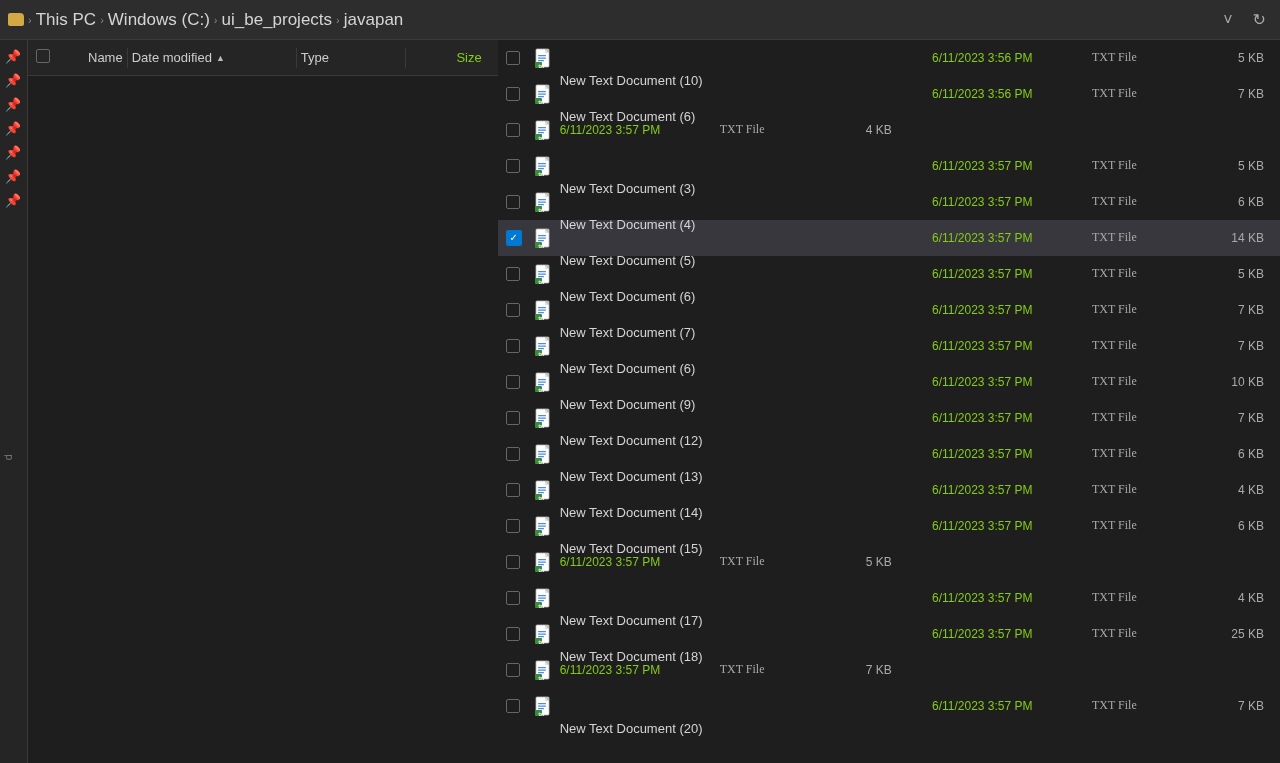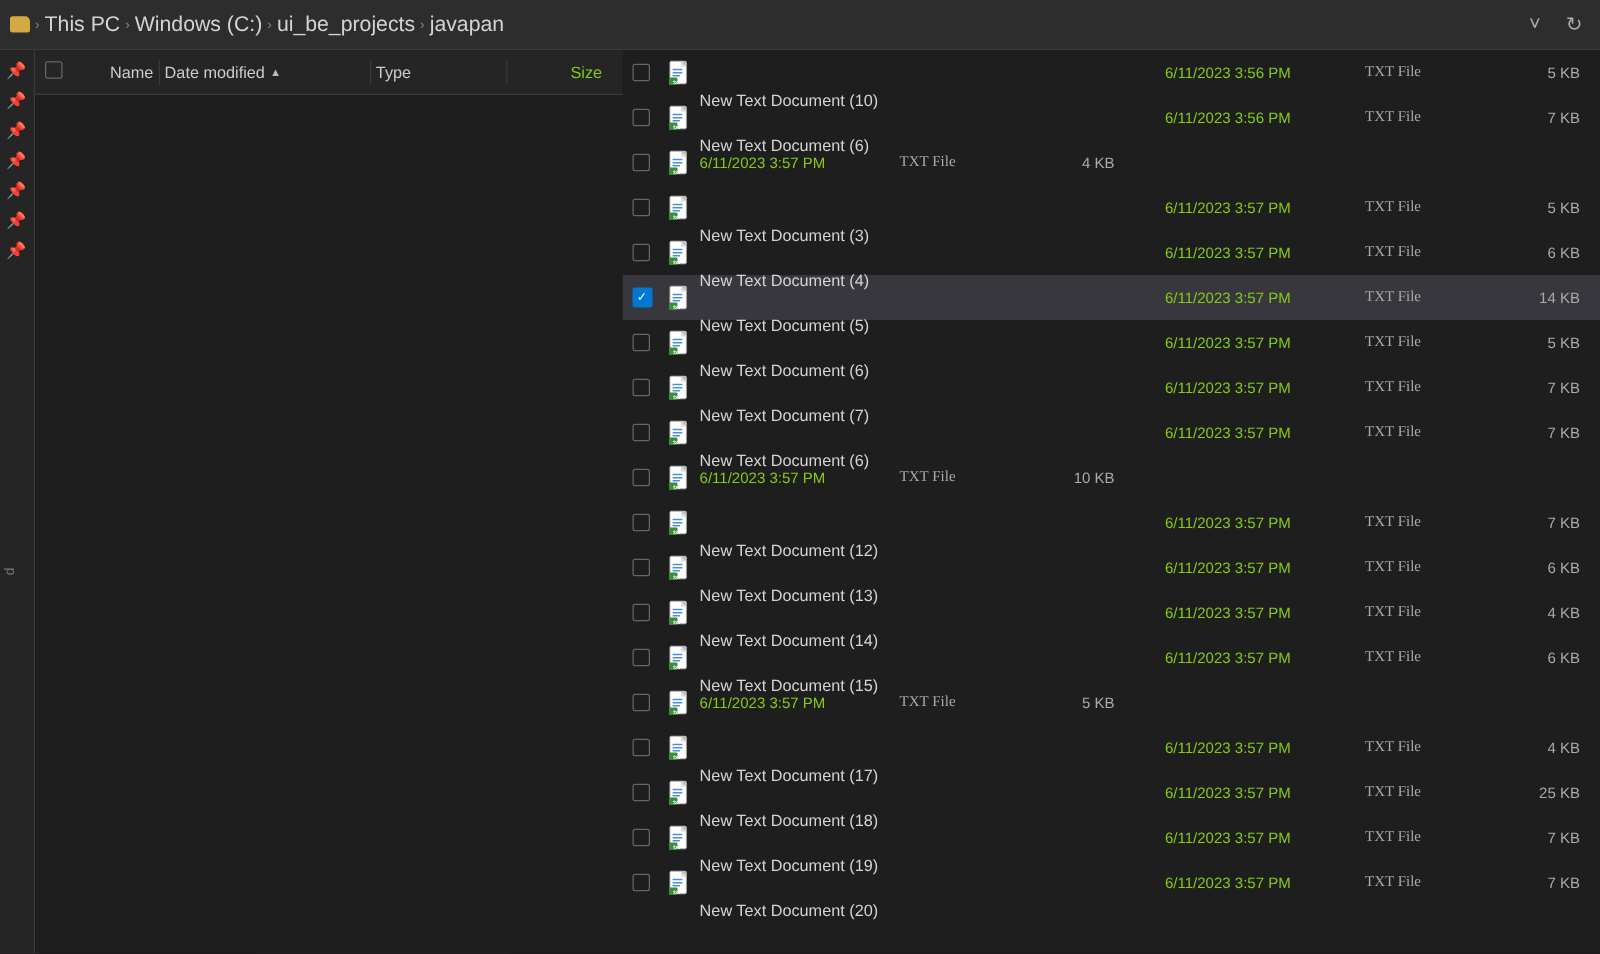--- a/index.html
+++ b/index.html
@@ -489,20 +489,21 @@
     <rect x="1" y="1" width="13" height="18" rx="1" fill="white" stroke="#bbb" stroke-width="0.8"></rect>
     <polygon points="10,1 14,1 14,5 10,5" fill="#bbb"></polygon>
     <polygon points="10,1 14,5 10,5" fill="#ddd"></polygon>
     <rect x="3" y="7" width="8" height="1.2" rx="0.5" fill="#4a90d9"></rect>
     <rect x="3" y="9.5" width="8" height="1.2" rx="0.5" fill="#4a90d9"></rect>
     <rect x="3" y="12" width="6" height="1.2" rx="0.5" fill="#4a90d9"></rect>
     <rect x="0" y="14" width="7" height="6" rx="1" fill="#3c8c3c"></rect>
     <text x="3.5" y="19.5" font-size="4.5" fill="white" font-family="sans-serif" font-weight="bold">txt</text>
   </svg>
           </div>
+          <span class="row-name">New Text Document (9)</span>
           <span class="row-date">6/11/2023 3:57 PM</span>
           <span class="row-type">TXT File</span>
           <span class="row-size">10 KB</span>
         </div>
         <div class="file-row">
           <div class="row-checkbox">
             <span class="cb"></span>
           </div>
           <div class="row-icon">
             <svg width="18" height="20" viewBox="0 0 18 20">
@@ -655,21 +656,20 @@
     <rect x="1" y="1" width="13" height="18" rx="1" fill="white" stroke="#bbb" stroke-width="0.8"></rect>
     <polygon points="10,1 14,1 14,5 10,5" fill="#bbb"></polygon>
     <polygon points="10,1 14,5 10,5" fill="#ddd"></polygon>
     <rect x="3" y="7" width="8" height="1.2" rx="0.5" fill="#4a90d9"></rect>
     <rect x="3" y="9.5" width="8" height="1.2" rx="0.5" fill="#4a90d9"></rect>
     <rect x="3" y="12" width="6" height="1.2" rx="0.5" fill="#4a90d9"></rect>
     <rect x="0" y="14" width="7" height="6" rx="1" fill="#3c8c3c"></rect>
     <text x="3.5" y="19.5" font-size="4.5" fill="white" font-family="sans-serif" font-weight="bold">txt</text>
   </svg>
           </div>
-          <span class="row-name">New Text Document (19)</span>
           <span class="row-date">6/11/2023 3:57 PM</span>
           <span class="row-type">TXT File</span>
           <span class="row-size">7 KB</span>
         </div>
         <div class="file-row">
           <div class="row-checkbox">
             <span class="cb"></span>
           </div>
           <div class="row-icon">
             <svg width="18" height="20" viewBox="0 0 18 20">

